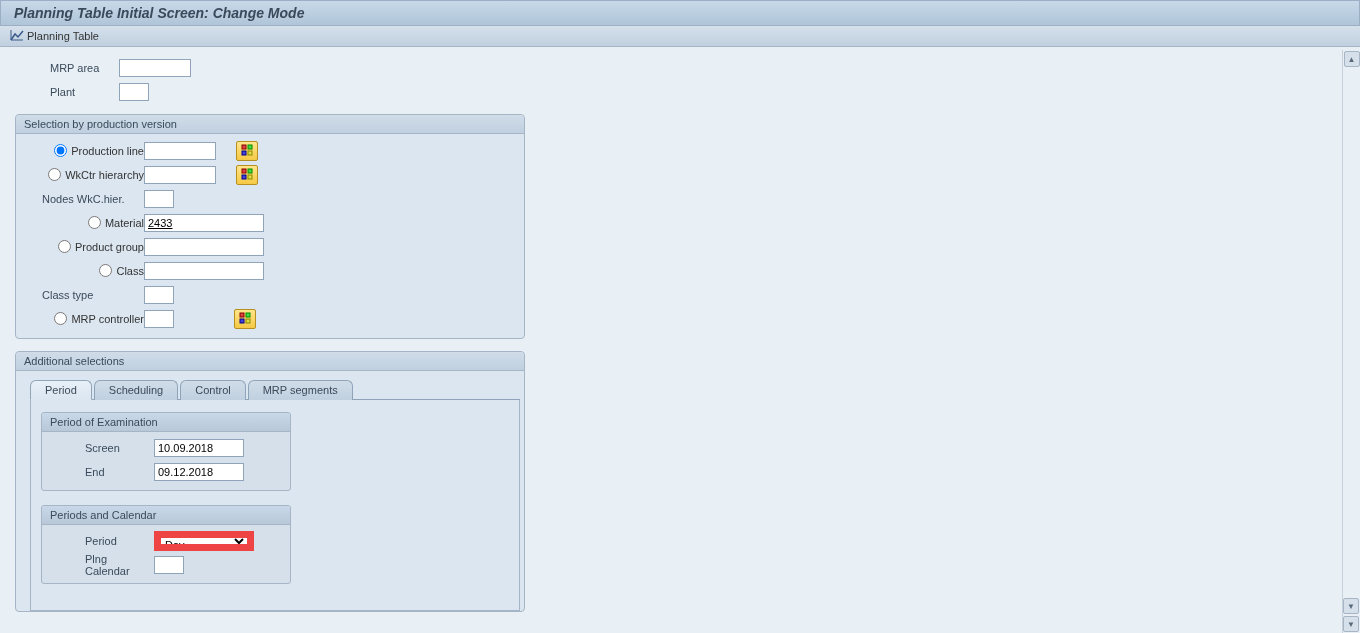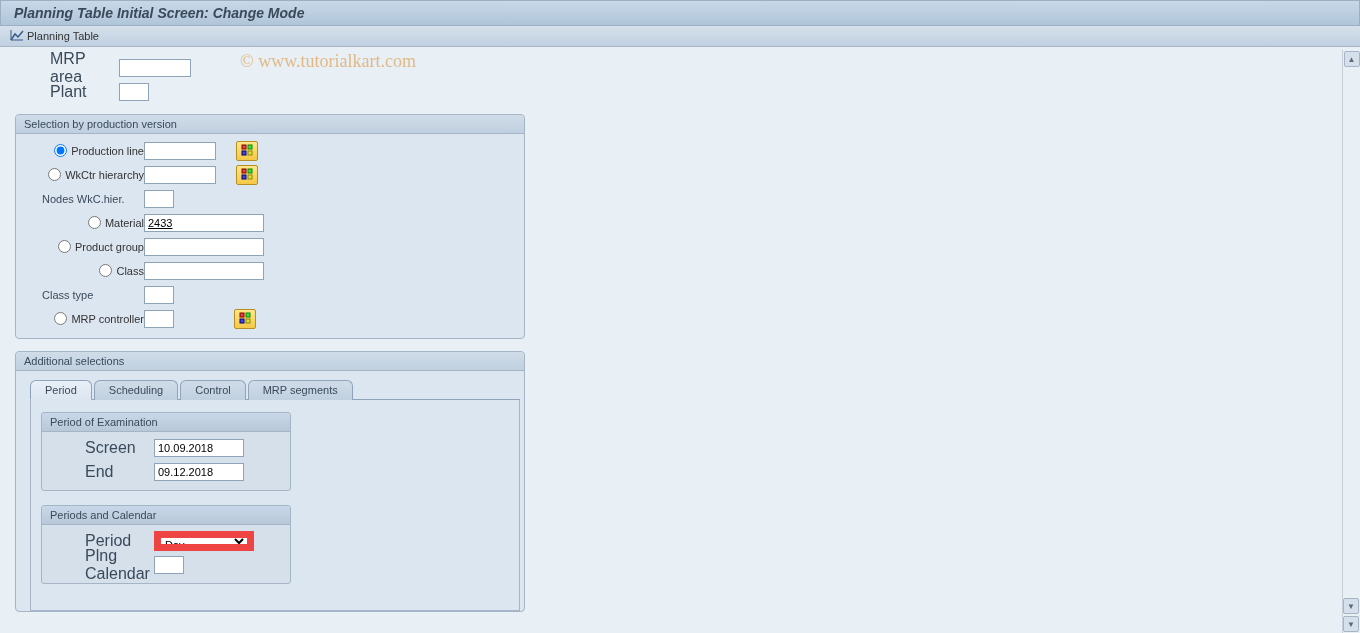--- a/index.html
+++ b/index.html
@@ -50,21 +50,21 @@
       overflow: hidden;
     }
     .field-row {
       display: flex;
       align-items: center;
       margin-bottom: 3px;
       height: 21px;
     }
     .field-label {
       width: 104px;
-      font-size: 16px;
+      font-size: 11px;
       color: #3a4a5a;
       padding-left: 35px;
     }
     .field-label-indent {
       width: 120px;
       padding-left: 18px;
       font-size: 11px;
       color: #3a4a5a;
     }
     input[type="text"] {
@@ -232,21 +232,20 @@
 <div class="toolbar">
   <span class="toolbar-btn">
     <span class="plan-icon">
       <svg viewBox="0 0 14 12">
           <path d="M1 11 L5 5 L8 8 L13 2" stroke="#3a5a8a" stroke-width="1.5" fill="none"></path>
           <path d="M1 1 L1 11 L13 11" stroke="#3a5a8a" stroke-width="1" fill="none"></path>
         </svg>
     </span>
     <span>Planning Table</span>
   </span>
-  <div class="watermark">© www.tutorialkart.com</div>
 </div>
 
 <div class="content">
 
   <div class="field-row">
     <span class="field-label">MRP area</span>
     <input type="text" class="input-small" value="" style="">
   </div>
   <div class="field-row">
     <span class="field-label">Plant</span>

